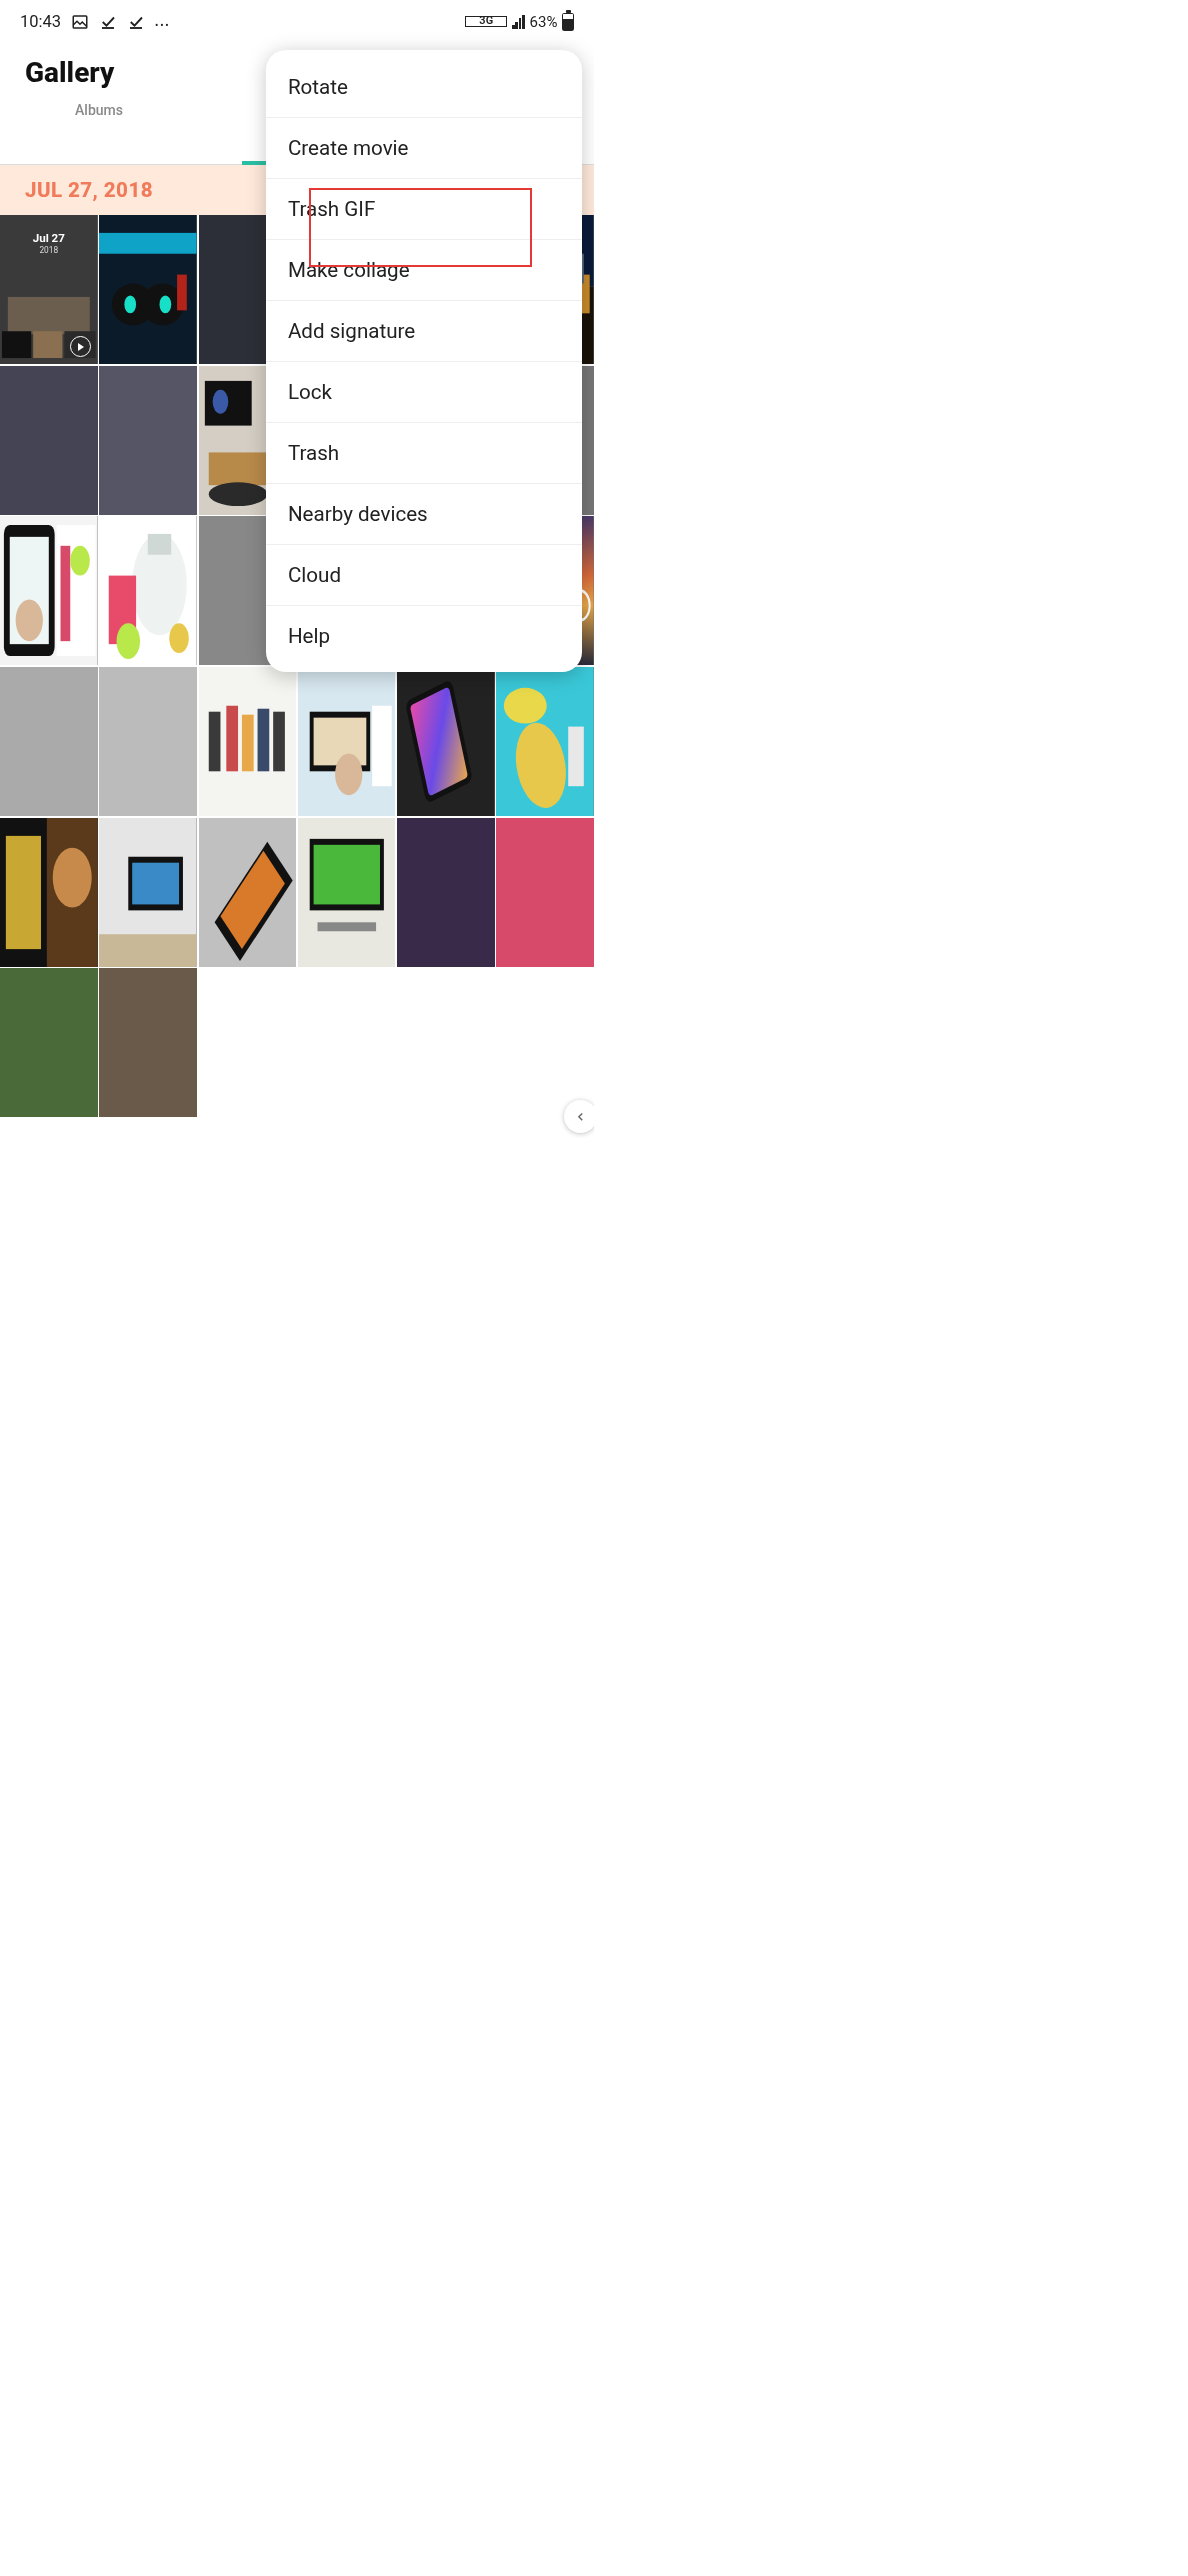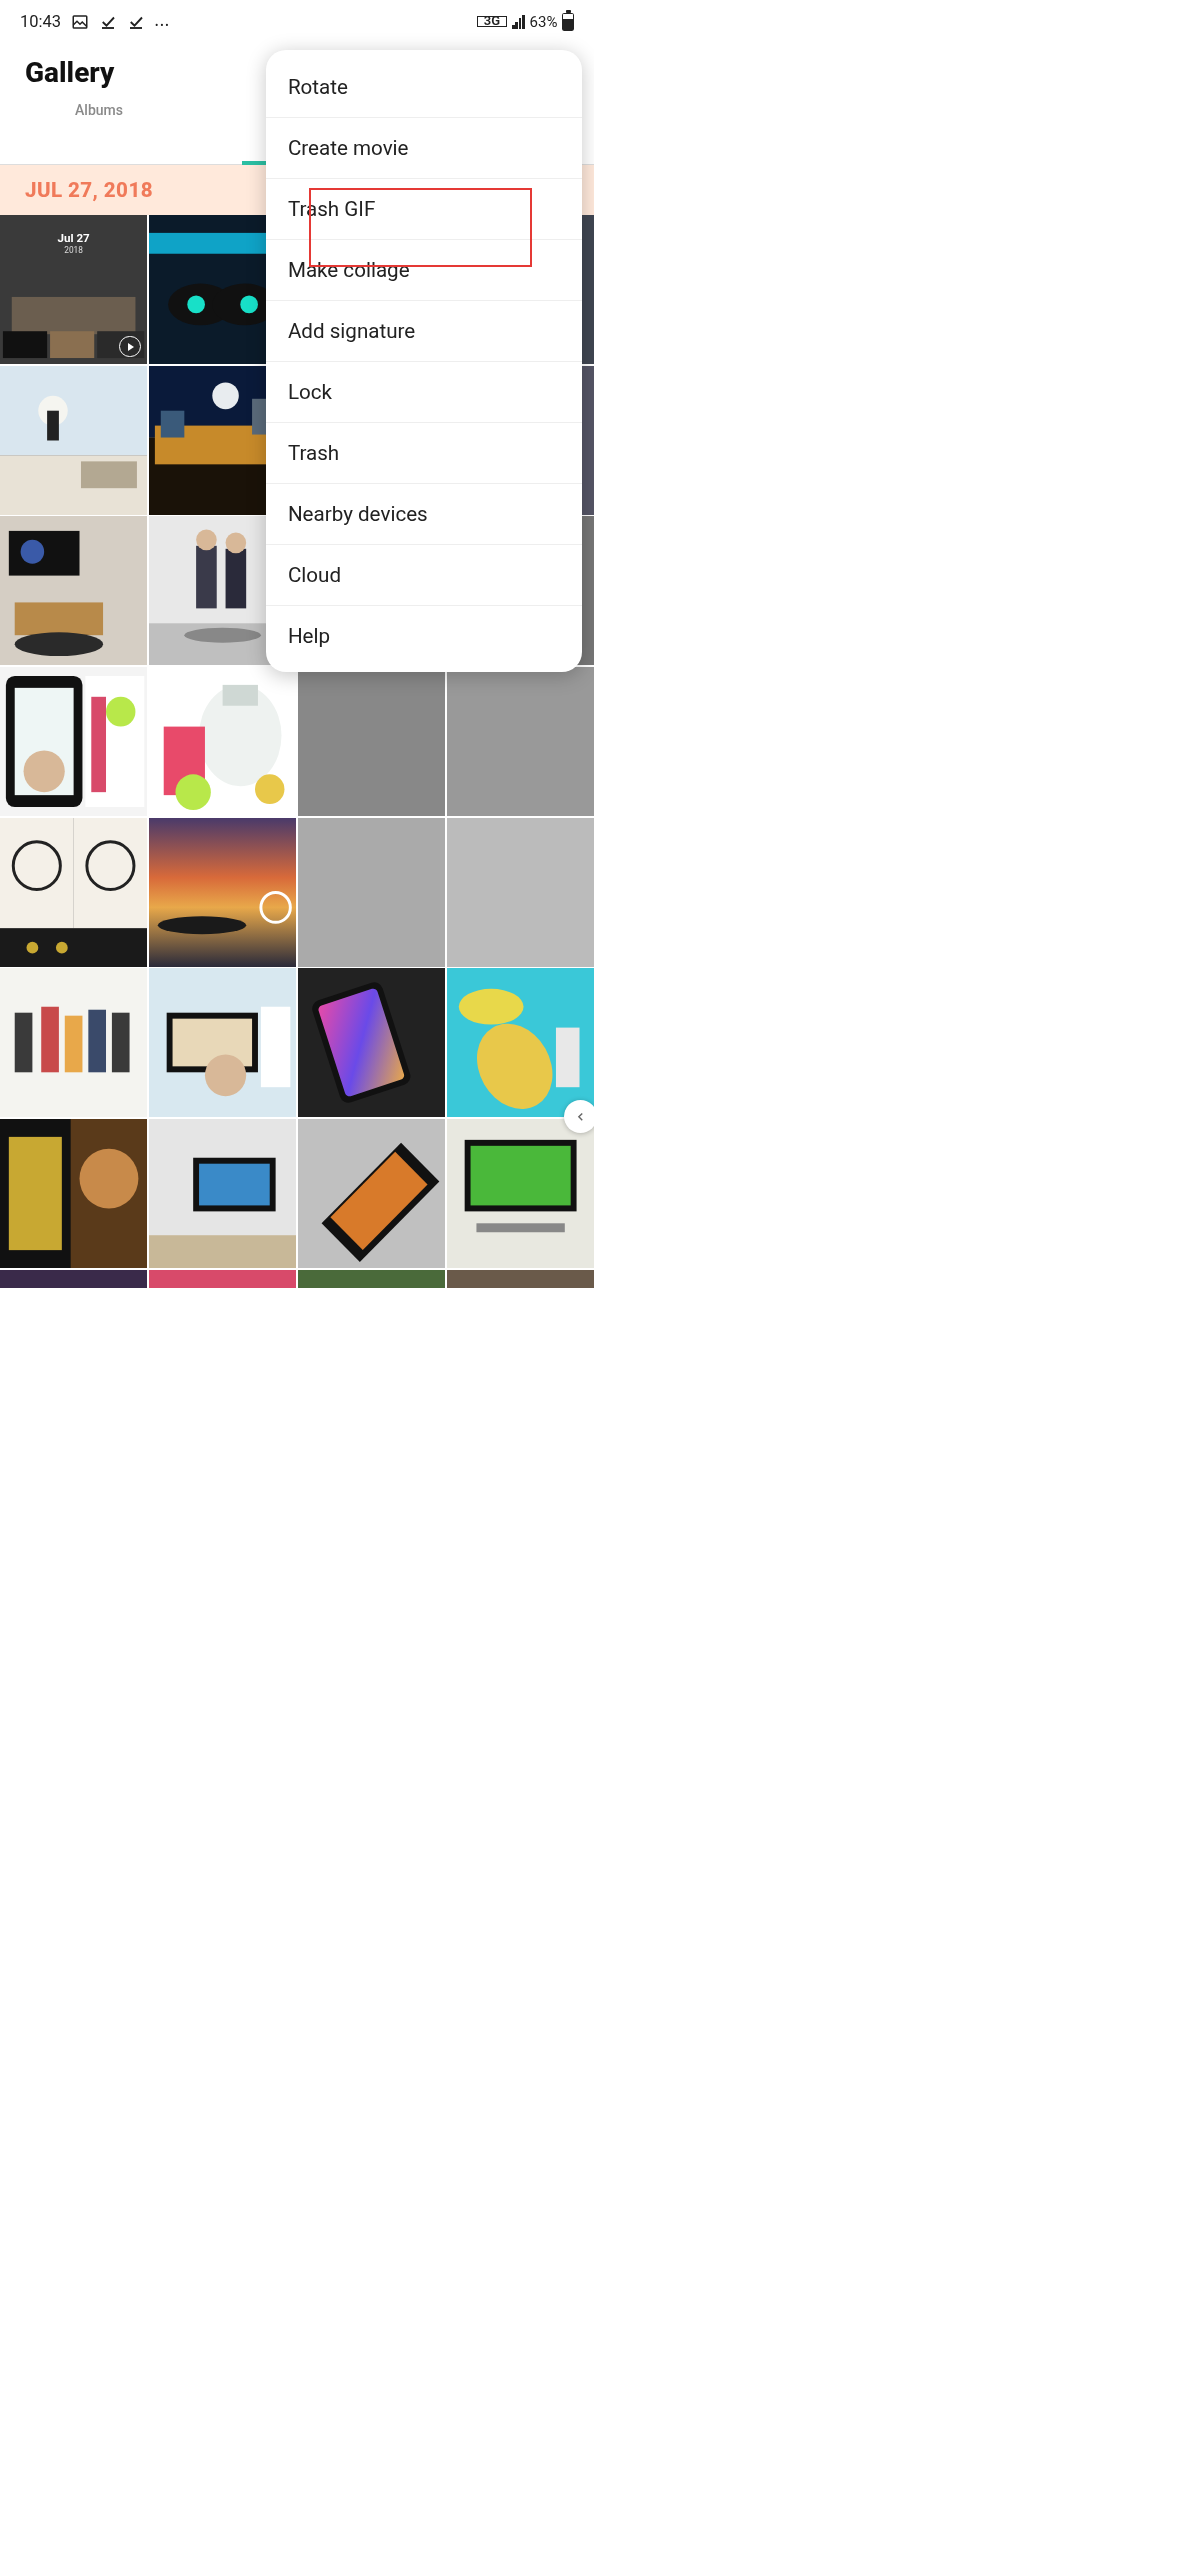--- a/index.html
+++ b/index.html
@@ -12,37 +12,37 @@
   .sb-ico { width:18px; height:18px; display:inline-flex; align-items:center; justify-content:center; }
   .battery { width:11.6px; height:18px; border:1.7px solid #222; border-radius:1.7px; position:relative; }
   .battery::before{content:"";position:absolute;top:-3.3px;left:2.5px;width:5px;height:2.5px;background:#222;border-radius:0.8px;}
   .battery::after{content:"";position:absolute;bottom:0;left:0;right:0;height:63%;background:#222;}
   .sig-bars{display:flex;align-items:flex-end;gap:0.8px;height:15px;}
   .sig-bars span{width:2.5px;background:#222;}
   .sig-bars span:nth-child(1){height:4.1px;}
   .sig-bars span:nth-child(2){height:7.4px;}
   .sig-bars span:nth-child(3){height:10.7px;}
   .sig-bars span:nth-child(4){height:14px;}
-  .threeg{font-size:13px;border:0.8px solid #222;padding:0 6px;line-height:8.3px;font-weight:600;position:relative;margin-left:28px;}
+  .threeg{font-size:11px;border:0.8px solid #222;padding:0 13px;line-height:8.3px;font-weight:600;position:relative;margin-left:28px;}
 
   
   .header { position:absolute; top:43px; left:0; right:0; height:59px; padding:0 25px; display:flex; align-items:center;}
   .header h1 { font-size:28px; font-weight:800; color:#111; }
 
   
   .tabs { position:absolute; top:102px; left:0; right:0; height:63px; display:flex; border-bottom:0.8px solid #ddd;}
   .tab { flex:1; display:flex; align-items:flex-start; justify-content:center; font-size:14px; color:#8a8a8a; font-weight:500; position:relative; cursor:pointer; }
   .tab.active { color:#2bbfa3; font-weight:700; }
   .tab.active::after{content:"";position:absolute;bottom:-0.8px;left:22%;right:22%;height:4.1px;background:#2bbfa3;}
 
   
   .date-banner { position:absolute; top:165px; left:0; right:0; height:50px; background:#ffe9db; display:flex; align-items:center; padding-left:25px; font-size:20.6px; font-weight:800; color:#f07a5a; letter-spacing:0.4px; }
 
   
-  .grid { position:absolute; top:215px; left:0; right:0; bottom:0; display:grid; grid-template-columns:repeat(4,1fr); grid-auto-rows:149px; gap:1.7px; background:#fff;}
+  .grid { position:absolute; top:215px; left:0; right:0; bottom:0; display:grid; grid-template-columns:repeat(6,1fr); grid-auto-rows:149px; gap:1.7px; background:#fff;}
   .thumb { background:#777; position:relative; overflow:hidden;}
   .thumb svg{width:100%;height:100%;display:block;}
   .play-badge{position:absolute;right:6.6px;bottom:6.6px;width:21.5px;height:21.5px;border:1.7px solid #fff;border-radius:50%;display:flex;align-items:center;justify-content:center;}
   .play-badge::after{content:"";border-left:6.6px solid #fff;border-top:4.1px solid transparent;border-bottom:4.1px solid transparent;margin-left:1.7px;}
   .thumb .datechip{position:absolute;top:18px;left:50%;transform:translateX(-50%);color:#fff;font-size:11.6px;font-weight:700;text-align:center;line-height:11.6px;}
   .thumb .datechip small{display:block;font-size:8.3px;font-weight:400;opacity:.8;}
 
   
   .menu { position:absolute; top:50px; right:11.6px; width:316px; background:#fff; border-radius:20px; box-shadow:0 3.3px 20px rgba(0,0,0,.22); padding:6.6px 0; overflow:hidden; z-index:50;}
   .menu-item { padding:18px 21.5px; font-size:20.6px; color:#222; border-bottom:0.8px solid #eee; cursor:pointer;}

